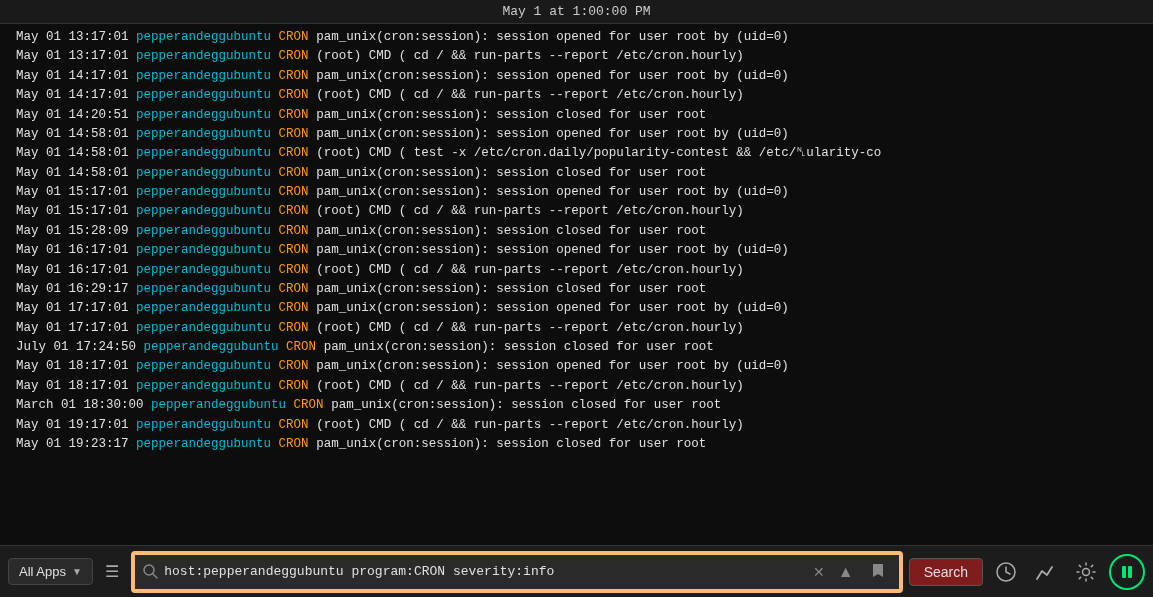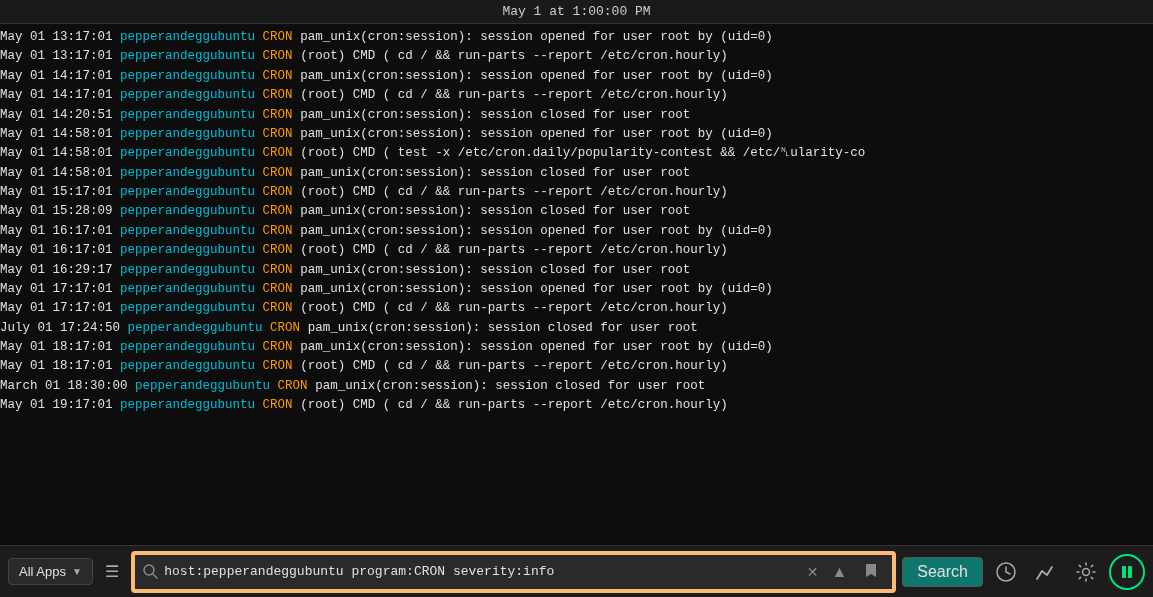--- a/index.html
+++ b/index.html
@@ -21,21 +21,21 @@
       font-size: 13px;
       padding: 4px 16px;
       border-bottom: 1px solid #333;
       flex-shrink: 0;
     }
 
     
     #log-area {
       flex: 1;
       overflow: hidden;
-      padding: 4px 0;
+      padding: 4px 16px;
       background: #0d0d0d;
     }
 
     .log-line {
       font-size: 12.5px;
       line-height: 1.55;
       white-space: nowrap;
       color: #e0e0e0;
     }
 
@@ -125,25 +125,25 @@
       background: transparent;
       border: none;
       color: #888;
       cursor: pointer;
       font-size: 16px;
       padding: 3px 5px;
       border-radius: 4px;
     }
 
     #search-btn {
-      background: #0f766e;
+      background: #7f1d1d;
       border: 1px solid #555;
       border-radius: 4px;
       color: #e0e0e0;
-      font-size: 16px;
+      font-size: 14px;
       padding: 5px 14px;
       cursor: pointer;
     }
 
     #pause-btn {
       width: 36px;
       height: 36px;
       border-radius: 50%;
       border: 2px solid #00e676;
       background: transparent;
@@ -170,32 +170,34 @@
 
 <div id="log-area">
     <div class="log-line"><span class="log-date">May 01 13:17:01</span> <span class="log-host">pepperandeggubuntu</span> <span class="log-program">CRON</span> <span class="log-message">pam_unix(cron:session): session opened for user root by (uid=0)</span></div>
     <div class="log-line"><span class="log-date">May 01 13:17:01</span> <span class="log-host">pepperandeggubuntu</span> <span class="log-program">CRON</span> <span class="log-message">(root) CMD (   cd / &amp;&amp; run-parts --report /etc/cron.hourly)</span></div>
     <div class="log-line"><span class="log-date">May 01 14:17:01</span> <span class="log-host">pepperandeggubuntu</span> <span class="log-program">CRON</span> <span class="log-message">pam_unix(cron:session): session opened for user root by (uid=0)</span></div>
     <div class="log-line"><span class="log-date">May 01 14:17:01</span> <span class="log-host">pepperandeggubuntu</span> <span class="log-program">CRON</span> <span class="log-message">(root) CMD (   cd / &amp;&amp; run-parts --report /etc/cron.hourly)</span></div>
     <div class="log-line"><span class="log-date">May 01 14:20:51</span> <span class="log-host">pepperandeggubuntu</span> <span class="log-program">CRON</span> <span class="log-message">pam_unix(cron:session): session closed for user root</span></div>
     <div class="log-line"><span class="log-date">May 01 14:58:01</span> <span class="log-host">pepperandeggubuntu</span> <span class="log-program">CRON</span> <span class="log-message">pam_unix(cron:session): session opened for user root by (uid=0)</span></div>
     <div class="log-line"><span class="log-date">May 01 14:58:01</span> <span class="log-host">pepperandeggubuntu</span> <span class="log-program">CRON</span> <span class="log-message">(root) CMD (   test -x /etc/cron.daily/popularity-contest &amp;&amp; /etc/␤ularity-co</span></div>
     <div class="log-line"><span class="log-date">May 01 14:58:01</span> <span class="log-host">pepperandeggubuntu</span> <span class="log-program">CRON</span> <span class="log-message">pam_unix(cron:session): session closed for user root</span></div>
+    <div class="log-line"><span class="log-date">May 01 15:17:01</span> <span class="log-host">pepperandeggubuntu</span> <span class="log-program">CRON</span> <span class="log-message">pam_unix(cron:session): session opened for user root by (uid=0)</span></div>
     <div class="log-line"><span class="log-date">May 01 15:17:01</span> <span class="log-host">pepperandeggubuntu</span> <span class="log-program">CRON</span> <span class="log-message">(root) CMD (   cd / &amp;&amp; run-parts --report /etc/cron.hourly)</span></div>
     <div class="log-line"><span class="log-date">May 01 15:28:09</span> <span class="log-host">pepperandeggubuntu</span> <span class="log-program">CRON</span> <span class="log-message">pam_unix(cron:session): session closed for user root</span></div>
     <div class="log-line"><span class="log-date">May 01 16:17:01</span> <span class="log-host">pepperandeggubuntu</span> <span class="log-program">CRON</span> <span class="log-message">pam_unix(cron:session): session opened for user root by (uid=0)</span></div>
     <div class="log-line"><span class="log-date">May 01 16:17:01</span> <span class="log-host">pepperandeggubuntu</span> <span class="log-program">CRON</span> <span class="log-message">(root) CMD (   cd / &amp;&amp; run-parts --report /etc/cron.hourly)</span></div>
     <div class="log-line"><span class="log-date">May 01 16:29:17</span> <span class="log-host">pepperandeggubuntu</span> <span class="log-program">CRON</span> <span class="log-message">pam_unix(cron:session): session closed for user root</span></div>
     <div class="log-line"><span class="log-date">May 01 17:17:01</span> <span class="log-host">pepperandeggubuntu</span> <span class="log-program">CRON</span> <span class="log-message">pam_unix(cron:session): session opened for user root by (uid=0)</span></div>
     <div class="log-line"><span class="log-date">May 01 17:17:01</span> <span class="log-host">pepperandeggubuntu</span> <span class="log-program">CRON</span> <span class="log-message">(root) CMD (   cd / &amp;&amp; run-parts --report /etc/cron.hourly)</span></div>
     <div class="log-line"><span class="log-date">July 01 17:24:50</span> <span class="log-host">pepperandeggubuntu</span> <span class="log-program">CRON</span> <span class="log-message">pam_unix(cron:session): session closed for user root</span></div>
     <div class="log-line"><span class="log-date">May 01 18:17:01</span> <span class="log-host">pepperandeggubuntu</span> <span class="log-program">CRON</span> <span class="log-message">pam_unix(cron:session): session opened for user root by (uid=0)</span></div>
     <div class="log-line"><span class="log-date">May 01 18:17:01</span> <span class="log-host">pepperandeggubuntu</span> <span class="log-program">CRON</span> <span class="log-message">(root) CMD (   cd / &amp;&amp; run-parts --report /etc/cron.hourly)</span></div>
     <div class="log-line"><span class="log-date">March 01 18:30:00</span> <span class="log-host">pepperandeggubuntu</span> <span class="log-program">CRON</span> <span class="log-message">pam_unix(cron:session): session closed for user root</span></div>
     <div class="log-line"><span class="log-date">May 01 19:17:01</span> <span class="log-host">pepperandeggubuntu</span> <span class="log-program">CRON</span> <span class="log-message">(root) CMD (   cd / &amp;&amp; run-parts --report /etc/cron.hourly)</span></div>
+    <div class="log-line"><span class="log-date">May 01 19:23:17</span> <span class="log-host">pepperandeggubuntu</span> <span class="log-program">CRON</span> <span class="log-message">pam_unix(cron:session): session closed for user root</span></div>
   </div>
 
 <div id="toolbar">
   <button id="all-apps-btn">
     <span>All Apps</span>
     <span class="chevron-down">▼</span>
   </button>
 
   <button class="toolbar-icon-btn">
     <span>☰</span>

